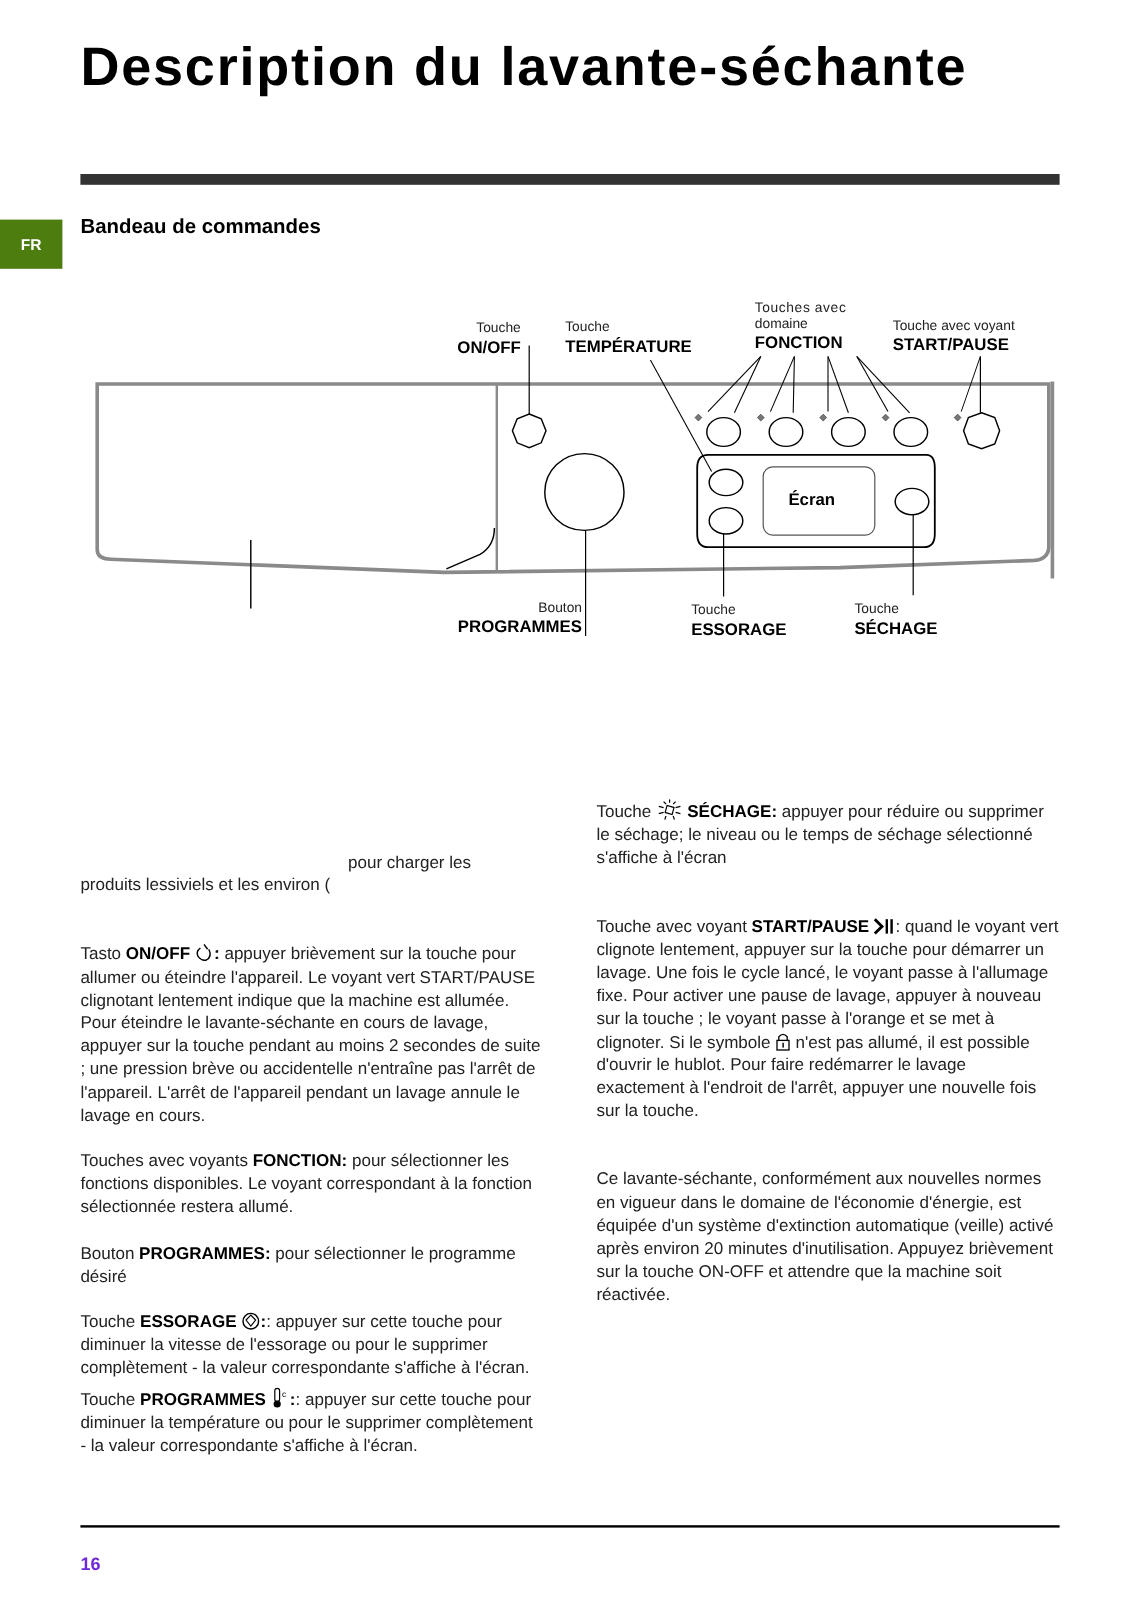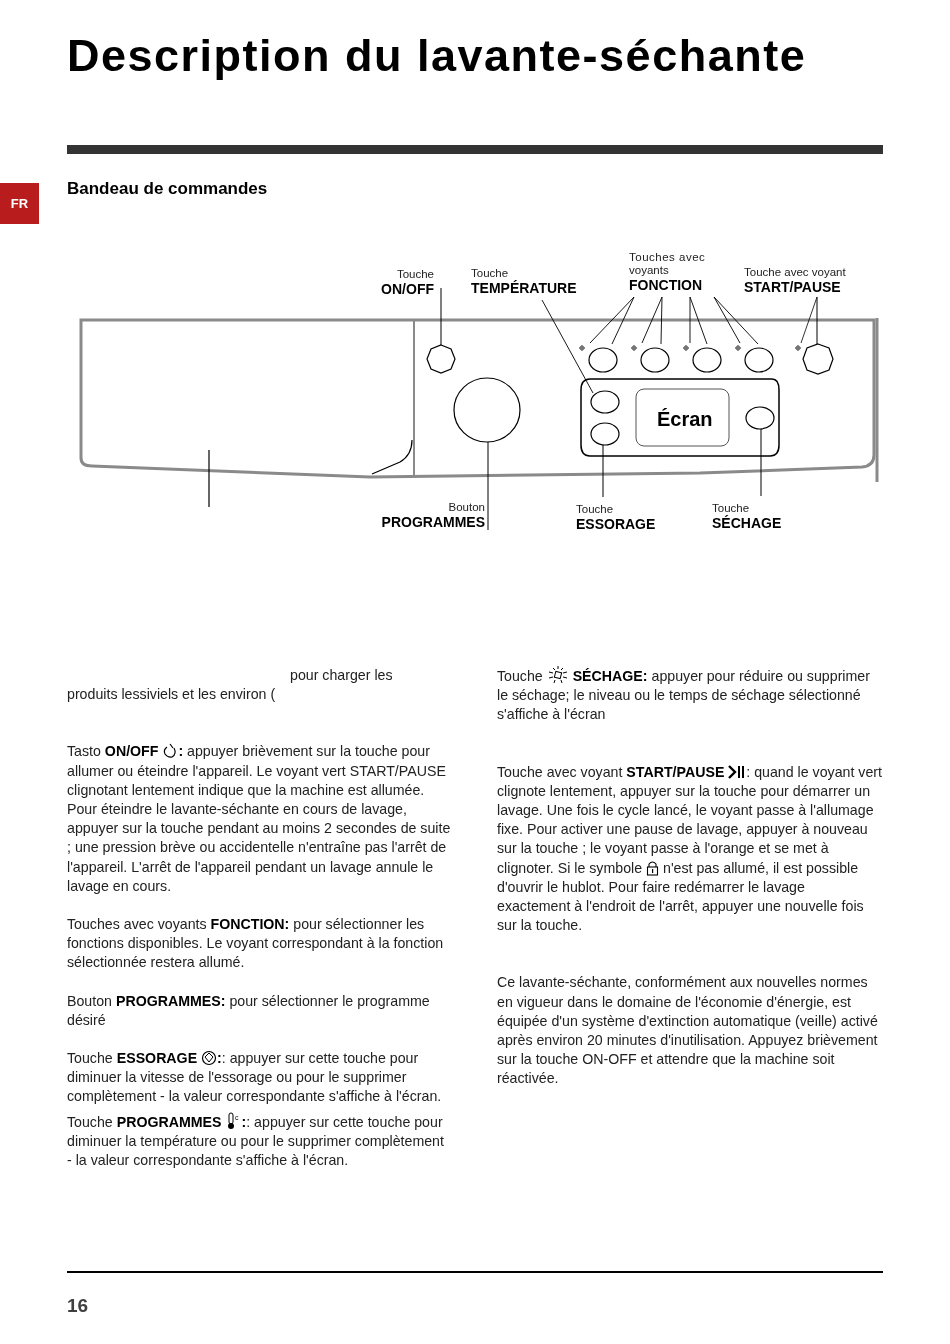--- a/index.html
+++ b/index.html
@@ -1,33 +1,33 @@
 <!DOCTYPE html>
 <html><head>
 <meta charset="utf-8">
 <style>
   html, body { margin: 0; padding: 0; background: #ffffff; }
   body { width: 950px; height: 1344px; position: relative; overflow: hidden; color: #1a1a1a; font-family: "Liberation Sans", sans-serif; }
   .title { position: absolute; left: 67px; top: 30px; font-family: "Liberation Sans", sans-serif; font-weight: bold; font-size: 45px; letter-spacing: 1.5px; color: #000; margin: 0; line-height: 52px; }
   .title-rule { position: absolute; left: 67px; top: 145px; width: 816px; height: 9px; background: #333333; }
-  .lang-tab { position: absolute; left: 0; top: 183px; width: 39px; height: 41px; background: #b91c1c; color: #fff; font-weight: bold; font-size: 13px; display: flex; align-items: center; justify-content: center; }
+  .lang-tab { position: absolute; left: 0; top: 183px; width: 52px; height: 41px; background: #4d7c0f; color: #fff; font-weight: bold; font-size: 13px; display: flex; align-items: center; justify-content: center; }
   .section-title { position: absolute; left: 67px; top: 179px; font-weight: bold; font-size: 17px; color: #000; margin: 0; text-align: center; }
   .diagram { position: absolute; left: 0; top: 240px; width: 950px; height: 300px; }
   .diagram svg { position: absolute; left: 0; top: 0; }
   .lbl { position: absolute; font-size: 11.5px; line-height: 13px; color: #222; white-space: nowrap; }
   .lbl .sub { display: block; font-size: 11.5px; }
   .lbl .main { display: block; font-weight: bold; font-size: 14px; line-height: 16px; color: #000; }
   .right { text-align: right; }
-  .screen-label { position: absolute; font-weight: bold; font-size: 20px; color: #000; }
+  .screen-label { position: absolute; font-weight: bold; font-size: 14px; color: #000; }
   .col { position: absolute; width: 385px; font-size: 14.2px; line-height: 19.2px; color: #222; }
   .col p { margin: 0; }
   .col b { color: #000; }
   .ic { display: inline-block; vertical-align: -3px; }
   .footer-rule { position: absolute; left: 67px; top: 1271px; width: 816px; height: 2px; background: #000; }
-  .page-num { position: absolute; left: 67px; top: 1295px; font-weight: bold; font-size: 19px; color: #404040; }
+  .page-num { position: absolute; left: 67px; top: 1295px; font-weight: bold; font-size: 15px; color: #6d28d9; }
 </style>
 </head>
 <body>
 
 <h1 class="title">Description du lavante-séchante</h1>
 <div class="title-rule"></div>
 <div class="lang-tab">FR</div>
 <h2 class="section-title">Bandeau de commandes</h2>
 
 <div class="diagram">
@@ -91,21 +91,21 @@
   <div class="lbl right" style="left:372px; top:28px; width:62px;">
     <span class="sub">Touche</span>
     <span class="main">ON/OFF</span>
   </div>
   <div class="lbl" style="left:471px; top:27px;">
     <span class="sub">Touche</span>
     <span class="main">TEMPÉRATURE</span>
   </div>
   <div class="lbl" style="left:629px; top:11px;">
     <span class="sub" style="letter-spacing:0.5px;">Touches avec</span>
-    <span class="sub">voyants</span>
+    <span class="sub">domaine</span>
     <span class="main">FONCTION</span>
   </div>
   <div class="lbl" style="left:744px; top:26px;">
     <span class="sub">Touche avec voyant</span>
     <span class="main">START/PAUSE</span>
   </div>
   <div class="screen-label" style="left:657px; top:168px;">Écran</div>
   <div class="lbl right" style="left:360px; top:261px; width:125px;">
     <span class="sub">Bouton</span>
     <span class="main">PROGRAMMES</span>
@@ -115,21 +115,21 @@
     <span class="main">ESSORAGE</span>
   </div>
   <div class="lbl" style="left:712px; top:262px;">
     <span class="sub">Touche</span>
     <span class="main">SÉCHAGE</span>
   </div>
 </div>
 
 <div class="col" style="left:67px; top:666px;">
   <p style="margin-bottom:38px;">
-    <span style="display:block; padding-left:223px;">pour charger les</span>
+    <span style="display:block; padding-left:223px;margin-top:44px;">pour charger les</span>
     <span>produits lessiviels et les environ (</span>
   </p>
   <p style="margin-bottom:19px;">
     <span>Tasto </span><b>ON/OFF</b>
     <svg class="ic" width="16" height="16" viewBox="0 0 16 16">
         <path d="M5,4 Q1,7 3,11 Q6,15 10,14 Q15,11 12,5 M8,1 L11,5" fill="none" stroke="#000" stroke-width="1.2"></path>
       </svg><b>:</b><span style="margin-left:-4px;">: appuyer brièvement sur la touche pour allumer ou éteindre l'appareil. Le voyant vert START/PAUSE clignotant lentement indique que la machine est allumée. Pour éteindre le lavante-séchante en cours de lavage, appuyer sur la touche pendant au moins 2 secondes de suite ; une pression brève ou accidentelle n'entraîne pas l'arrêt de l'appareil. L'arrêt de l'appareil pendant un lavage annule le lavage en cours.</span>
   </p>
   <p style="margin-bottom:19px;">
     <span>Touches avec voyants </span><b>FONCTION:</b><span> pour sélectionner les fonctions disponibles. Le voyant correspondant à la fonction sélectionnée restera allumé.</span>

